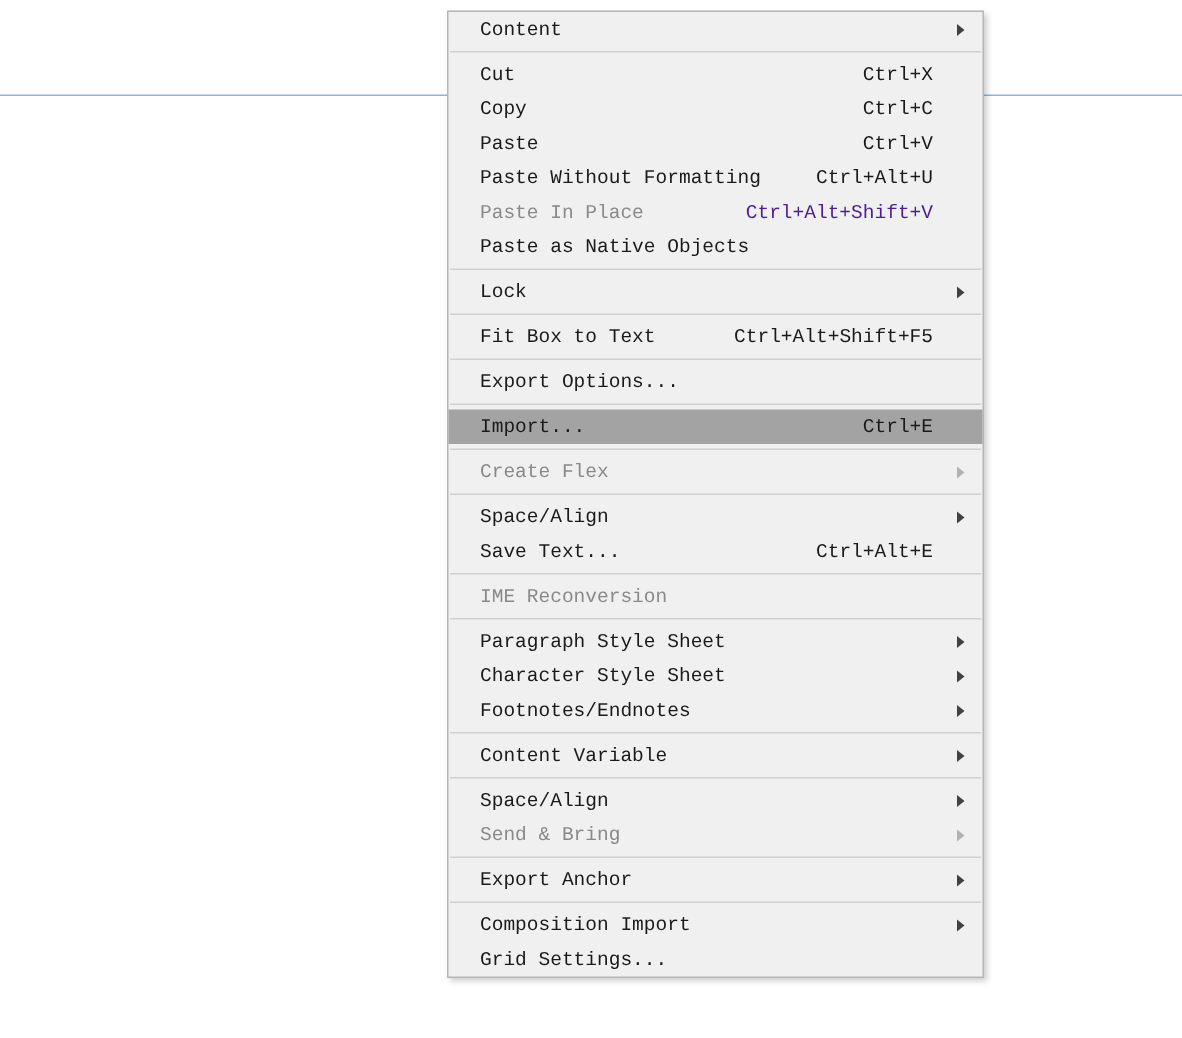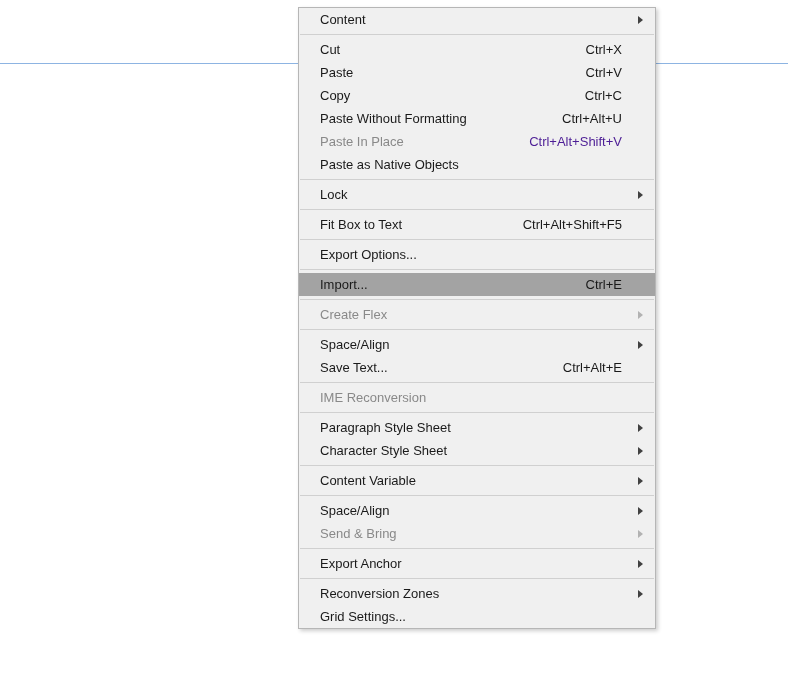--- a/index.html
+++ b/index.html
@@ -35,20 +35,21 @@
     }
     .menu-item {
       display: flex;
       align-items: center;
       justify-content: space-between;
       height: 23px;
       padding: 0 33px 0 21px;
       color: #1a1a1a;
       cursor: default;
       position: relative;
+      font-family: Liberation Mono, monospace;
     }
     .menu-item.disabled {
       color: #898989;
     }
     .menu-item.highlighted {
       background: #a3a3a3;
     }
     .menu-label {
       white-space: nowrap;
     }
@@ -86,26 +87,26 @@
     <div class="menu-item">
       <span class="menu-label">Content</span>
       <span class="submenu-arrow"></span>
     </div>
     <div class="menu-separator"></div>
     <div class="menu-item">
       <span class="menu-label">Cut</span>
       <span class="menu-shortcut">Ctrl+X</span>
     </div>
     <div class="menu-item">
+      <span class="menu-label">Copy</span>
+      <span class="menu-shortcut">Ctrl+C</span>
+    </div>
+    <div class="menu-item">
       <span class="menu-label">Paste</span>
       <span class="menu-shortcut">Ctrl+V</span>
-    </div>
-    <div class="menu-item">
-      <span class="menu-label">Copy</span>
-      <span class="menu-shortcut">Ctrl+C</span>
     </div>
     <div class="menu-item">
       <span class="menu-label">Paste Without Formatting</span>
       <span class="menu-shortcut">Ctrl+Alt+U</span>
     </div>
     <div class="menu-item disabled">
       <span class="menu-label">Paste In Place</span>
       <span class="menu-shortcut">Ctrl+Alt+Shift+V</span>
     </div>
     <div class="menu-item">
@@ -150,20 +151,24 @@
     </div>
     <div class="menu-separator"></div>
     <div class="menu-item">
       <span class="menu-label">Paragraph Style Sheet</span>
       <span class="submenu-arrow"></span>
     </div>
     <div class="menu-item">
       <span class="menu-label">Character Style Sheet</span>
       <span class="submenu-arrow"></span>
     </div>
+    <div class="menu-item">
+      <span class="menu-label">Footnotes/Endnotes</span>
+      <span class="submenu-arrow"></span>
+    </div>
     <div class="menu-separator"></div>
     <div class="menu-item">
       <span class="menu-label">Content Variable</span>
       <span class="submenu-arrow"></span>
     </div>
     <div class="menu-separator"></div>
     <div class="menu-item">
       <span class="menu-label">Space/Align</span>
       <span class="submenu-arrow"></span>
     </div>
@@ -171,19 +176,19 @@
       <span class="menu-label">Send &amp; Bring</span>
       <span class="submenu-arrow"></span>
     </div>
     <div class="menu-separator"></div>
     <div class="menu-item">
       <span class="menu-label">Export Anchor</span>
       <span class="submenu-arrow"></span>
     </div>
     <div class="menu-separator"></div>
     <div class="menu-item">
-      <span class="menu-label">Reconversion Zones</span>
+      <span class="menu-label">Composition Import</span>
       <span class="submenu-arrow"></span>
     </div>
     <div class="menu-item">
       <span class="menu-label">Grid Settings...</span>
     </div>
   </div>
 
 </body></html>

